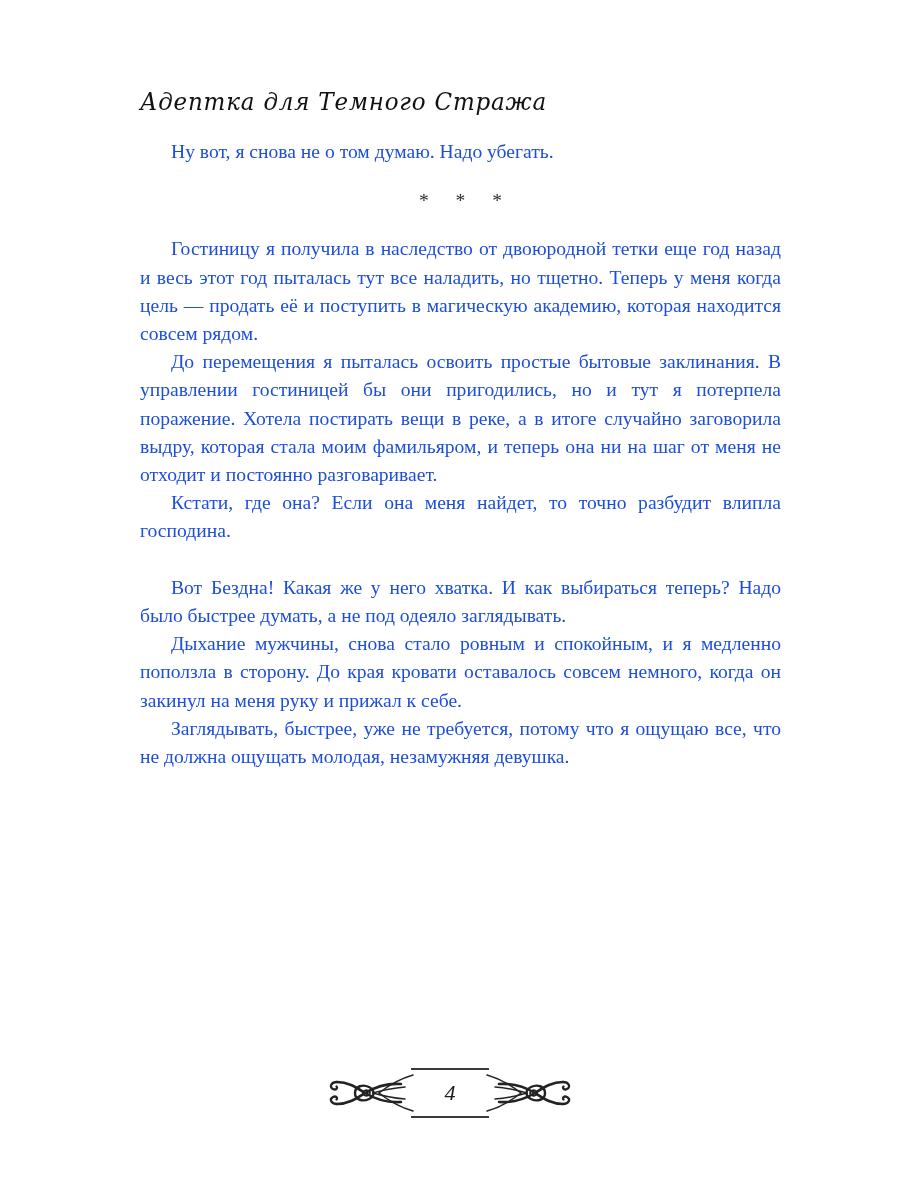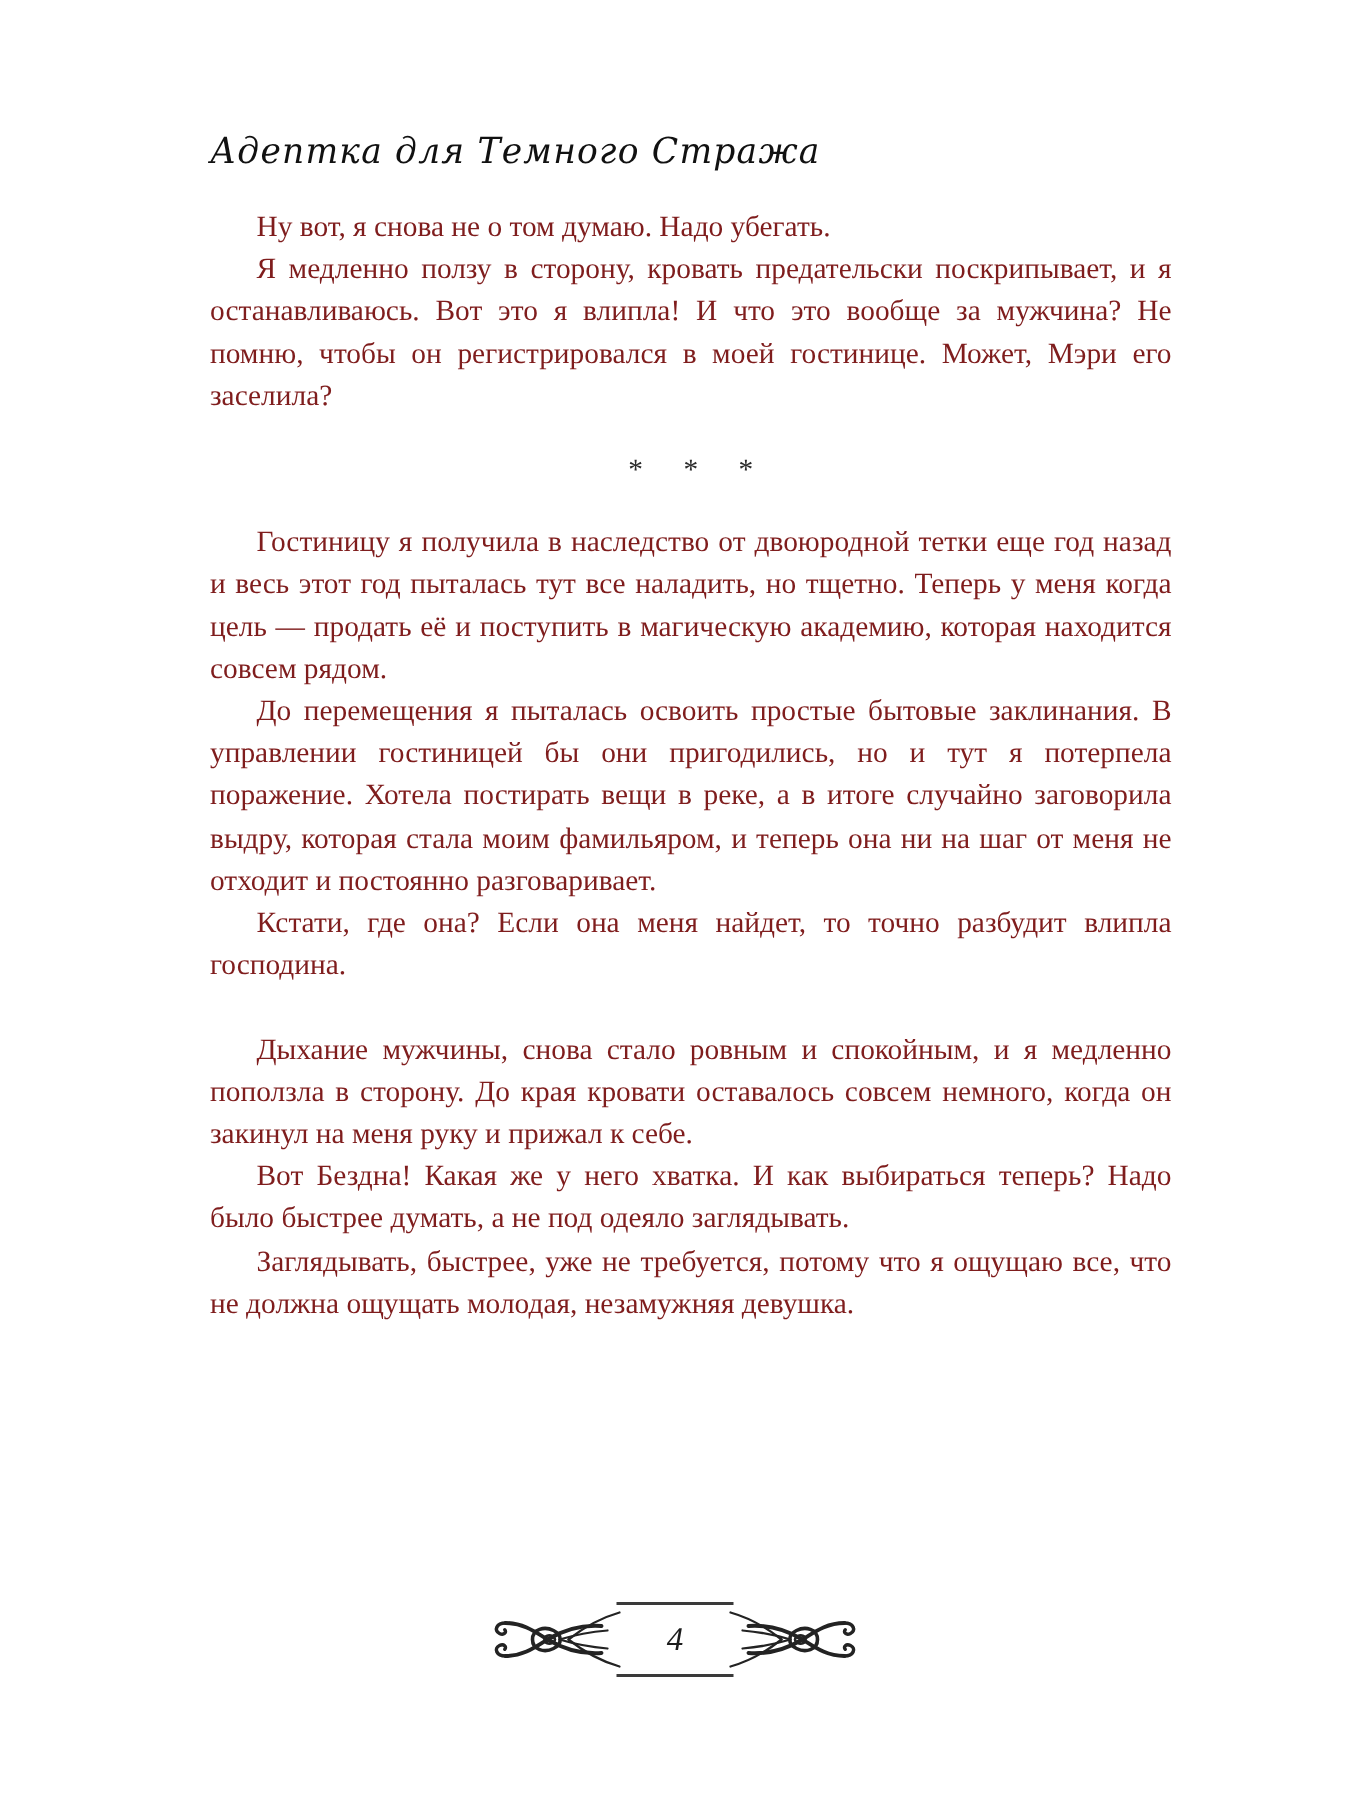--- a/index.html
+++ b/index.html
@@ -48,21 +48,21 @@
 
   p.para {
     margin: 0;
     text-align: justify;
     text-justify: inter-word;
     font-size: 19.6px;
     line-height: 28.2px;
     text-indent: 31px;
     hyphens: auto;
     -webkit-hyphens: auto;
-    color: #7f1d1d;
+    color: #1d4ed8;
     font-weight: 400;
   }
 
   p.para.last-line-left {
     text-align-last: left;
   }
 
   
   .scene-break {
     margin: 0;
@@ -135,28 +135,27 @@
 </style>
 </head>
 <body>
 
 <div class="page">
 
   <div class="running-header">Адептка для Темного Стража</div>
 
   <div class="body-col" id="body-col">
       <p class="para last-line-left">Ну вот, я снова не о том думаю. Надо убегать.</p>
-      <p class="para last-line-left">Я медленно ползу в сторону, кровать предательски поскрипывает, и я останавливаюсь. Вот это я влипла! И что это вообще за мужчина? Не помню, чтобы он регистрировался в моей гостинице. Может, Мэри его заселила?</p>
       <div class="scene-break">* * *</div>
       <p class="para last-line-left">Гостиницу я получила в наследство от двоюродной тетки еще год назад и весь этот год пыталась тут все наладить, но тщетно. Теперь у меня когда цель — продать её и поступить в магическую академию, которая находится совсем рядом.</p>
       <p class="para last-line-left">До перемещения я пыталась освоить простые бытовые заклинания. В управлении гостиницей бы они пригодились, но и тут я потерпела поражение. Хотела постирать вещи в реке, а в итоге случайно заговорила выдру, которая стала моим фамильяром, и теперь она ни на шаг от меня не отходит и постоянно разговаривает.</p>
       <p class="para last-line-left">Кстати, где она? Если она меня найдет, то точно разбудит влипла господина.</p>
       <div class="blank-line"></div>
+      <p class="para last-line-left">Вот Бездна! Какая же у него хватка. И как выбираться теперь? Надо было быстрее думать, а не под одеяло заглядывать.</p>
       <p class="para last-line-left">Дыхание мужчины, снова стало ровным и спокойным, и я медленно поползла в сторону. До края кровати оставалось совсем немного, когда он закинул на меня руку и прижал к себе.</p>
-      <p class="para last-line-left">Вот Бездна! Какая же у него хватка. И как выбираться теперь? Надо было быстрее думать, а не под одеяло заглядывать.</p>
       <p class="para last-line-left">Заглядывать, быстрее, уже не требуется, потому что я ощущаю все, что не должна ощущать молодая, незамужняя девушка.</p>
     </div>
 
   <div class="page-footer">
 
     <svg class="ornament left" viewBox="0 0 96 54" aria-hidden="true">
       <g fill="none" stroke="#232323" stroke-width="2.1" stroke-linecap="round">
         <path d="M10 16 C4 16 2 21 6 23 C9 24.5 11 22 9.5 20.5" stroke-width="2.3"></path>
         <path d="M10 38 C4 38 2 33 6 31 C9 29.5 11 32 9.5 33.5" stroke-width="2.3"></path>
         <path d="M10 16 C22 16 30 22 38 27 C48 33 60 37 74 36" stroke-width="2.6"></path>

